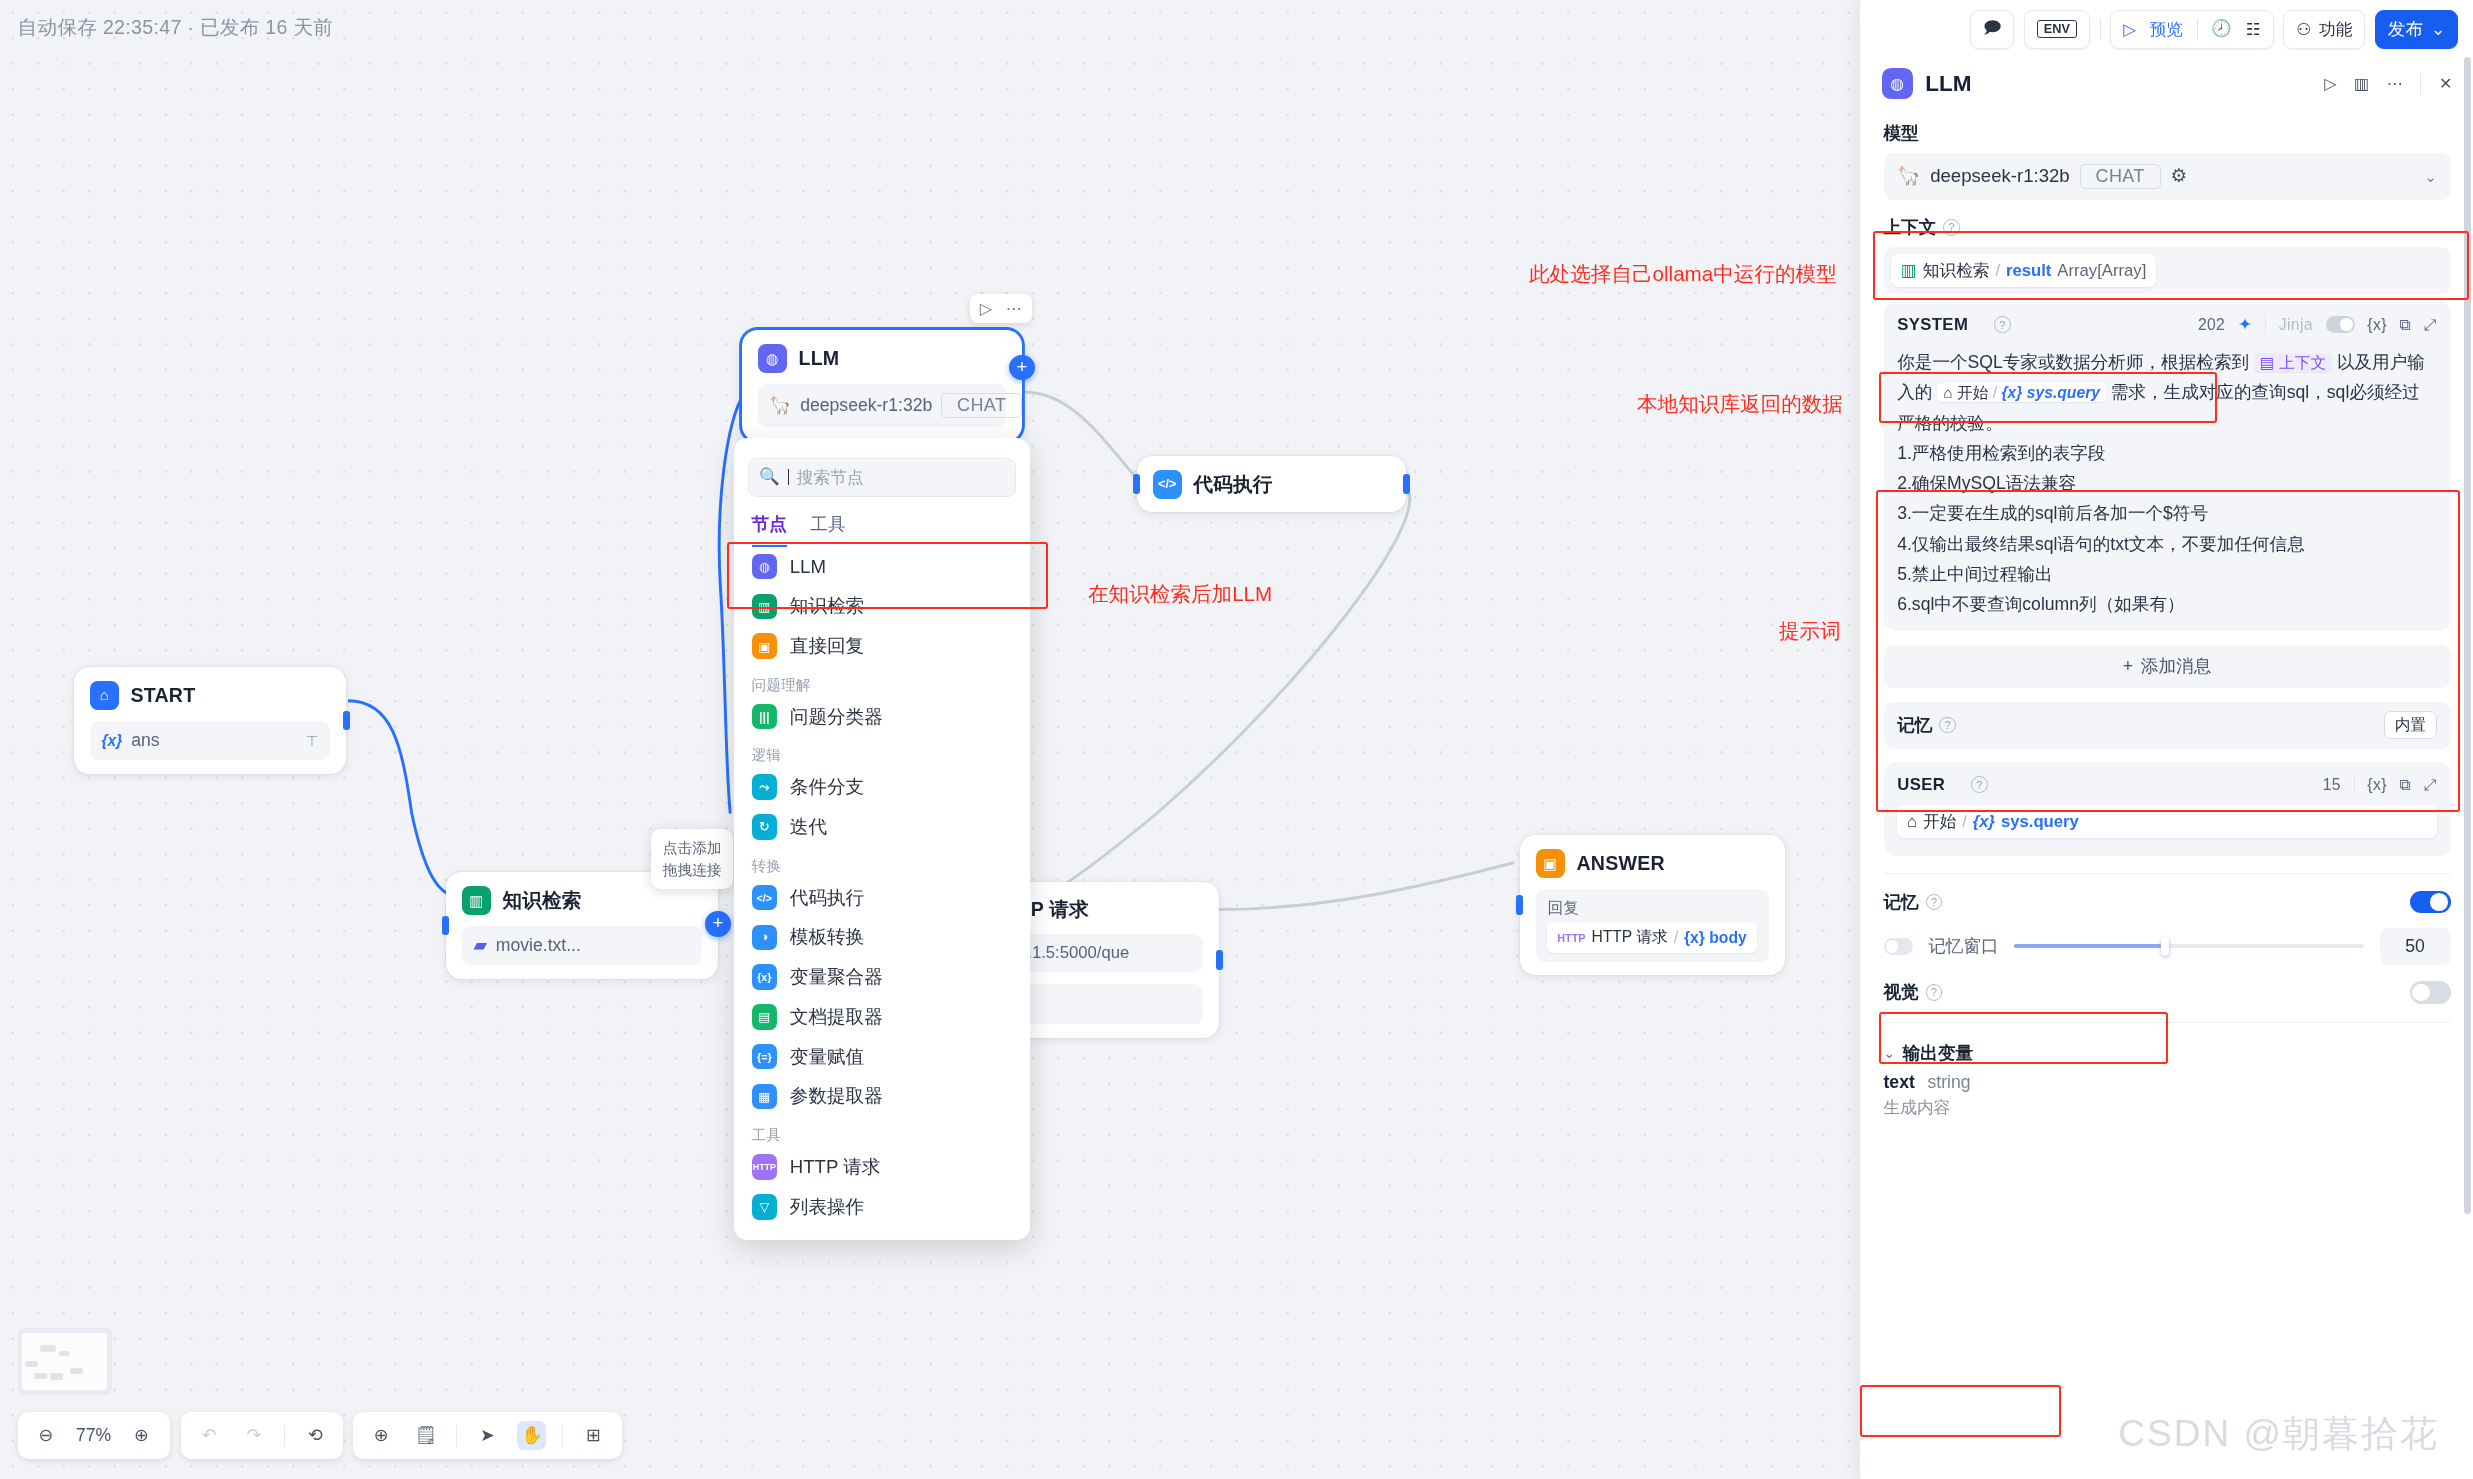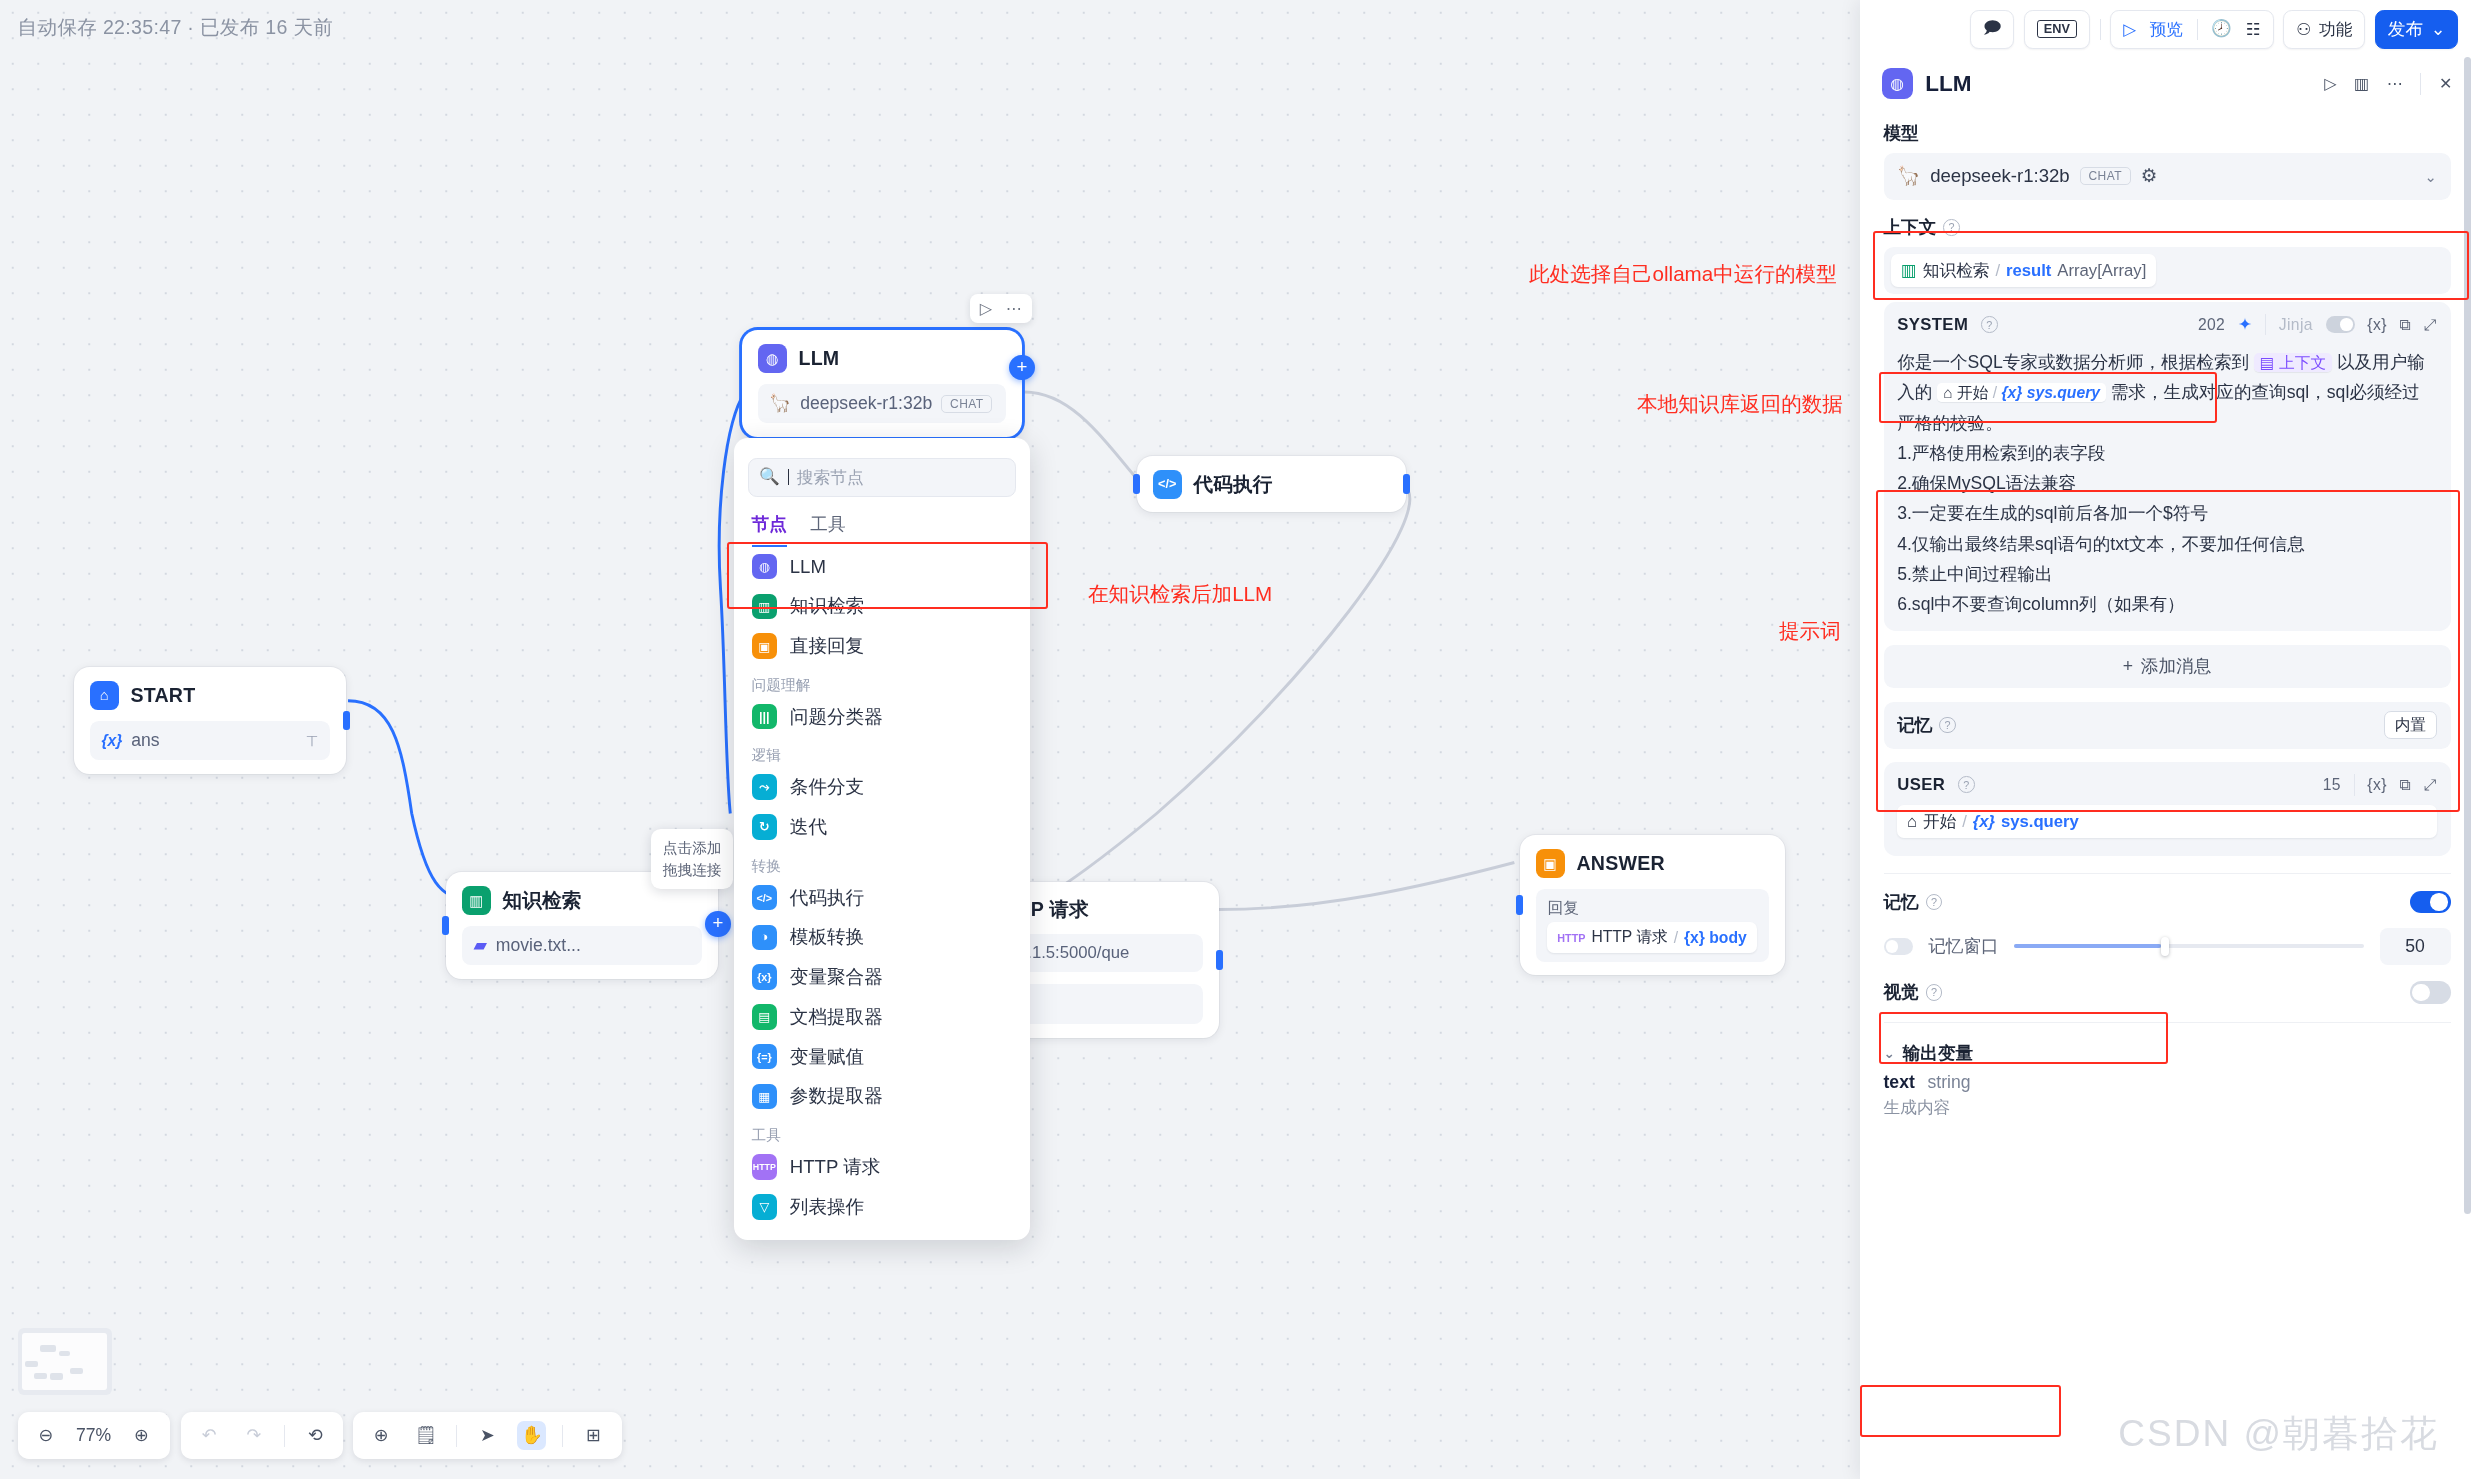--- a/index.html
+++ b/index.html
@@ -38,22 +38,22 @@
   }
   .node-title { font-size: 19.6px; font-weight: 700; color: #1b2333; letter-spacing:0.2px; }
   .node-row {
     margin-top: 11.8px; background:#f3f5f9; border-radius: 8.8px;
     padding: 8.8px 11.8px; display:flex; align-items:center; gap:8.8px;
     font-size: 17.6px; color:#59627a; white-space: nowrap;
   }
   .row-end { margin-left:auto; color:#98a0b2; font-size:14.7px; }
   .var-x { color:#2970ff; font-weight:700; font-style:italic; font-size:15.7px; }
   .chip-chat {
-    border:1px solid #d7dce5; border-radius:4.9px; font-size:12px;
-    color:#7a8396; padding:1px 8px; letter-spacing:0.4px;
+    border:1px solid #d7dce5; border-radius:4.9px; font-size:18px;
+    color:#7a8396; padding:1px 15px; letter-spacing:0.4px;
   }
   .port {
     position:absolute; width:6.9px; height:19.6px; border-radius:2.9px;
     background:#2970ff; top:50%; margin-top:-9.8px;
   }
   .port.l { left:-3.9px; } .port.r { right:-3.9px; }
   .plus-btn {
     position:absolute; width:25.5px; height:25.5px; border-radius:50%;
     background:#2970ff; color:#fff; display:flex; align-items:center;
     justify-content:center; font-size:18.6px; line-height:1; font-weight:400;
@@ -141,21 +141,21 @@
   .ctx-chip {
     background:#fff; border-radius:6.9px; padding:4.9px 9.8px; display:flex; gap:5.9px;
     align-items:center; font-size:16.7px; color:#2b3345; white-space:nowrap;
     box-shadow:0 1px 2px rgba(16,24,40,.08);
   }
   .ctx-chip .slash { color:#b4bbc8; }
   .ctx-chip .key { color:#2970ff; font-weight:600; }
   .ctx-chip .typ { color:#6b7policy; color:#5d6578; }
 
   .promptbox { background:#f3f5f9; border-radius:11.8px; padding:9.8px 0 0 0; margin-top:7.8px; }
-  .prompt-head { display:flex; align-items:center; gap:13px; padding:2px 13.7px 7.8px 13.7px;
+  .prompt-head { display:flex; align-items:center; gap:26px; padding:2px 13.7px 7.8px 13.7px;
                  font-size:16.7px; font-weight:700; color:#1b2333; letter-spacing:0.4px;text-align:right; }
   .ph-right { margin-left:auto; display:flex; align-items:center; gap:12.7px;
               font-weight:400; color:#5d6578; font-size:15.7px; }
   .spark { color:#2970ff; font-size:16.7px; }
   .toggle-sm { width:29px;height:16.7px;border-radius:8.8px;background:#cdd3dd;position:relative; }
   .toggle-sm::after{content:"";position:absolute;right:2px;top:2px;width:12.7px;height:12.7px;
                     border-radius:50%;background:#fff;}
   .prompt-body { padding:3.9px 13.7px 11.8px 13.7px; font-size:17.6px; line-height:1.72; color:#2b3345; }
   .tok {
     background:#fff; border-radius:4.9px; padding:1px 5.9px; font-size:15.7px;

